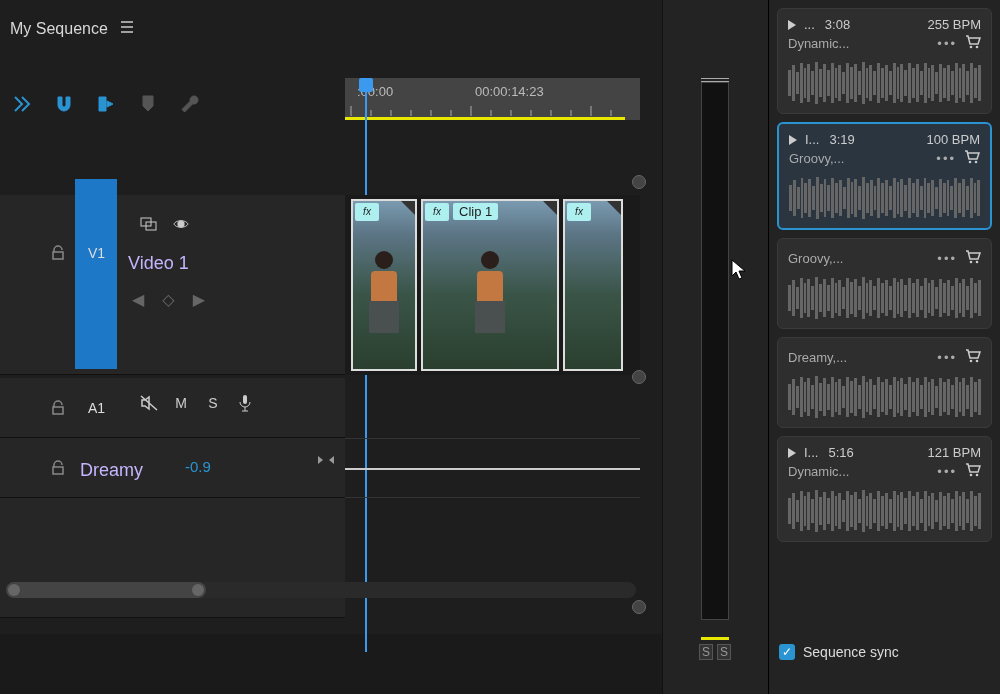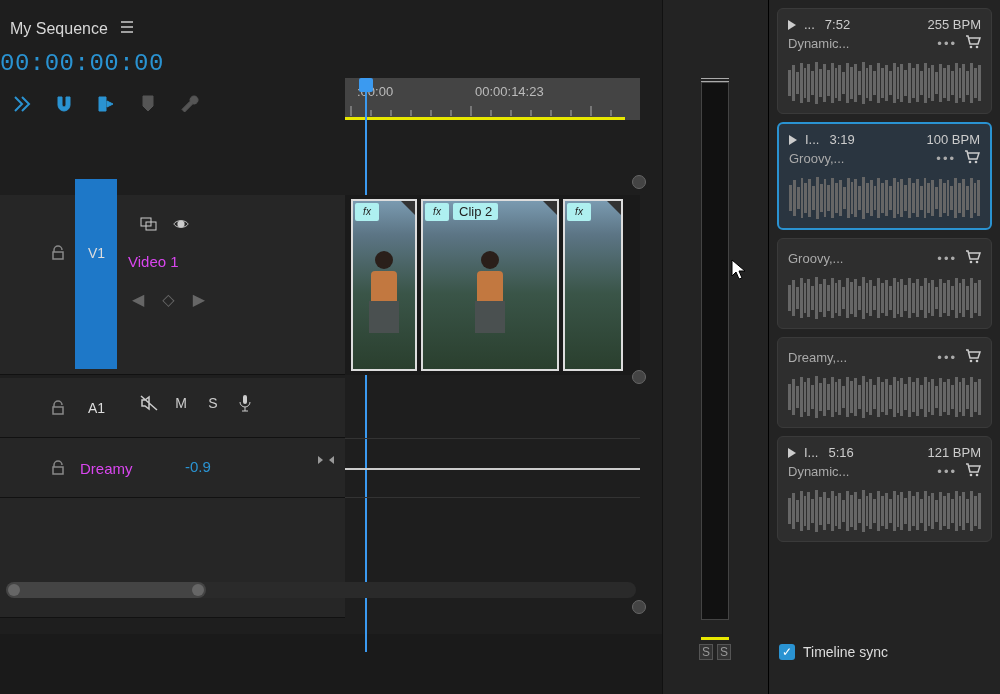--- a/index.html
+++ b/index.html
@@ -32,21 +32,21 @@
   
   .track-header { position: absolute; left: 0; width: 345px; background: #262626; border-bottom: 1px solid #111; }
   .track-v1-hdr { top: 195px; height: 180px; }
   .track-a1-hdr { top: 378px; height: 60px; }
   .track-master-hdr { top: 438px; height: 60px; }
   .track-empty { top: 498px; height: 120px; }
 
   .v1-target { position: absolute; left: 75px; top: -16px; width: 42px; height: 190px; background: #1e78c8; }
   .lock-icon { position: absolute; left: 50px; top: 50px; color: #888; }
   .track-id { position: absolute; left: 88px; top: 50px; font-size: 14px; color: #ddd; }
-  .track-name { position: absolute; left: 128px; top: 58px; font-size: 15px; color: #d946ef; }
+  .track-name { position: absolute; left: 128px; top: 58px; font-size: 18px; color: #c4b5fd; }
 
   .track-icons { position: absolute; display: flex; gap: 14px; align-items: center; }
   .small-icon { width: 18px; height: 18px; display: flex; align-items: center; justify-content: center; color: #ccc; cursor: pointer; }
   .nav-icons { position: absolute; left: 132px; top: 95px; display: flex; gap: 18px; align-items: center; color: #666; }
 
   .master-val { position: absolute; left: 185px; top: 20px; color: #2a93d2; font-size: 15px; }
   .sync-icon { position: absolute; left: 316px; top: 14px; color: #999; }
 
   
   .clip-area { position: absolute; left: 345px; top: 195px; width: 295px; height: 180px; background: #1a1a1a; }
@@ -101,21 +101,20 @@
 
   <div class="seq-header">
     <span class="seq-title">My Sequence</span>
     <span class="menu-icon">
       <svg width="14" height="14" viewBox="0 0 14 14">
           <path d="M1 2h12M1 7h12M1 12h12" stroke="#ccc" stroke-width="1.5"></path>
         </svg>
     </span>
   </div>
 
-  <div class="timecode">00:00:00:00</div>
 
   <div class="tool-row">
     <span class="tool-icon tool-blue">
         <svg viewBox="0 0 20 20">
           <path d="M3 3l7 7-7 7M10 3l7 7-7 7" stroke-width="2" fill="none"></path>
         </svg>
       </span>
     <span class="tool-icon tool-blue">
         <svg viewBox="0 0 20 20">
           <path d="M4 3v8a6 6 0 0012 0V3h-4v8a2 2 0 01-4 0V3z"></path>
@@ -201,21 +200,21 @@
       <div class="clip-fx">fx</div>
       <div class="clip-cut"></div>
       <div class="clip-person">
           <div class="head"></div>
           <div class="body"></div>
           <div class="skirt"></div>
         </div>
     </div>
     <div class="clip" style="left:76px; width:138px;">
       <div class="clip-fx">fx</div>
-      <div class="clip-name">Clip 2</div>
+      <div class="clip-name">Clip 1</div>
       <div class="clip-cut"></div>
       <div class="clip-person">
           <div class="head"></div>
           <div class="body"></div>
           <div class="skirt"></div>
         </div>
     </div>
     <div class="clip" style="left:218px; width:60px;">
       <div class="clip-fx">fx</div>
       <div class="clip-cut"></div>
@@ -291,21 +290,21 @@
       </svg>
   </div>
 </div>
 
 <div class="right-panel">
   <div id="music-list">
       <div class="music-card">
         <div class="music-top">
           <span class="play-tri"></span>
           <span>...</span>
-          <span class="dur">7:52</span>
+          <span class="dur">3:08</span>
           <span class="bpm">255 BPM</span>
         </div>
         <div class="music-sub">
           <span class="tag">Dynamic...</span>
           <span class="dots">•••</span>
           <span class="cart"><svg width="16" height="16" viewBox="0 0 16 16">
               <path d="M1 2h2l2 8h8l2-6H4" fill="none" stroke="#ccc" stroke-width="1.5"></path>
               <circle cx="6" cy="13" r="1.3" fill="#ccc"></circle>
               <circle cx="12" cy="13" r="1.3" fill="#ccc"></circle>
             </svg></span>
@@ -623,15 +622,15 @@
           <span style="height: 37.84px;"></span>
           <span style="height: 24.64px;"></span>
           <span style="height: 40.04px;"></span>
           <span style="height: 30.36px;"></span>
           <span style="height: 36.52px;"></span>
         </div>
       </div>
     </div>
   <div class="timeline-sync">
     <span class="sync-check">✓</span>
-    <span>Timeline sync</span>
+    <span>Sequence sync</span>
   </div>
 </div>
 
 </body></html>

